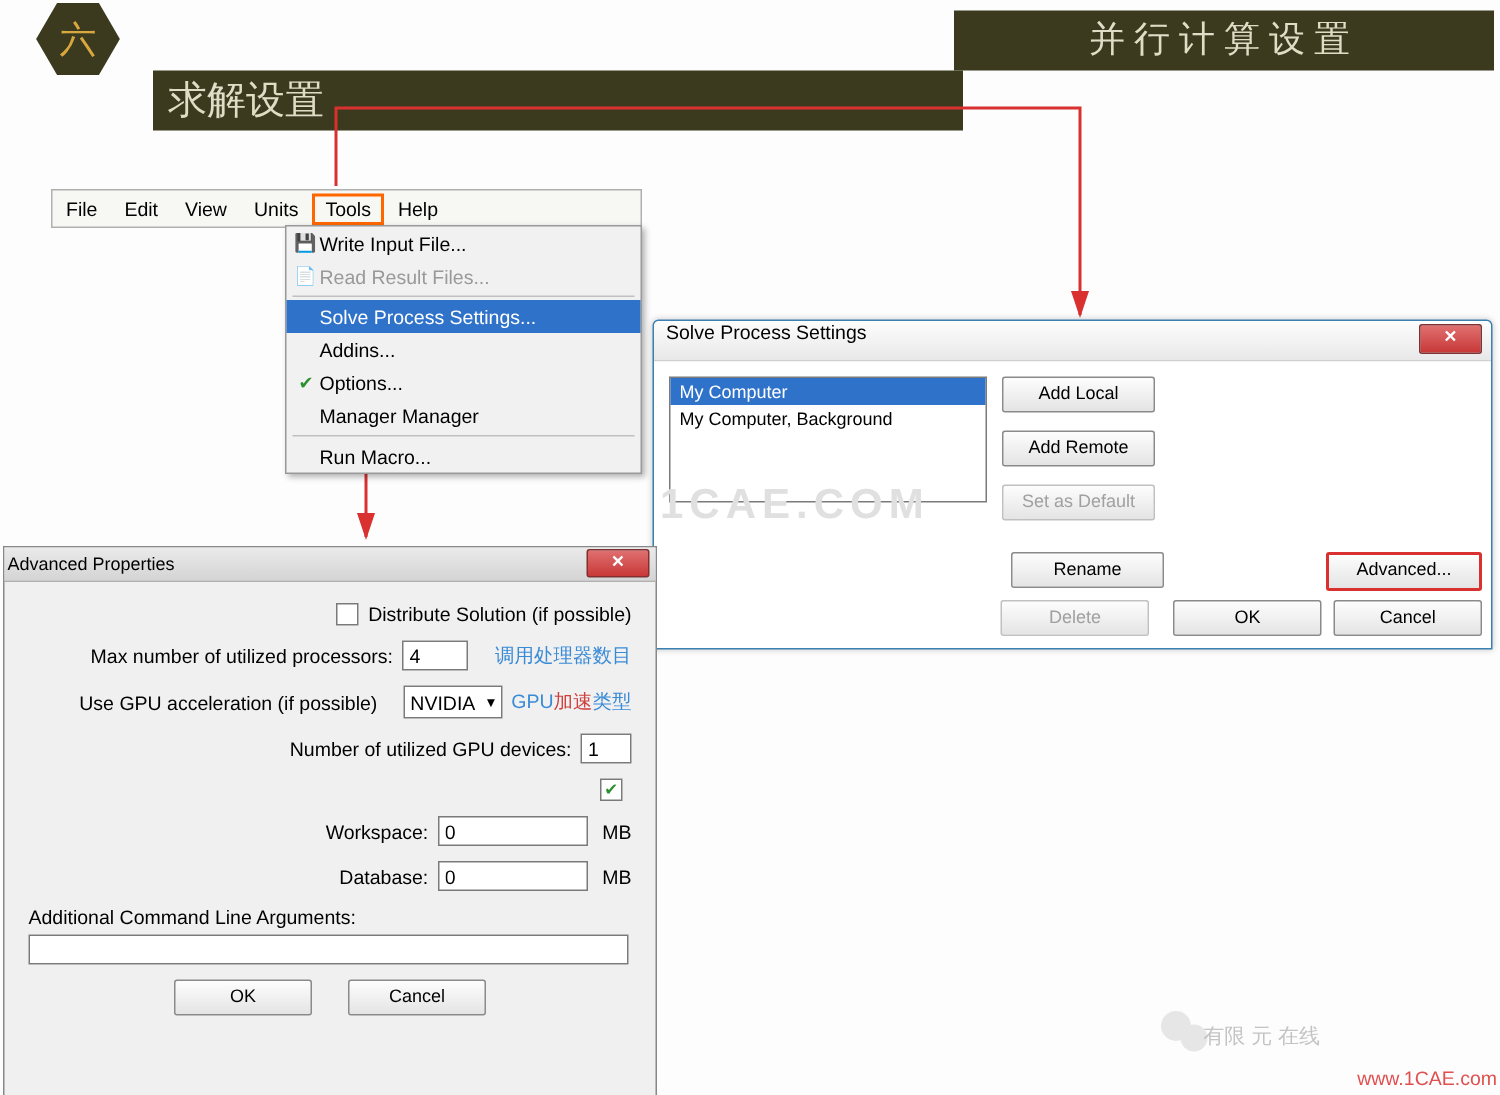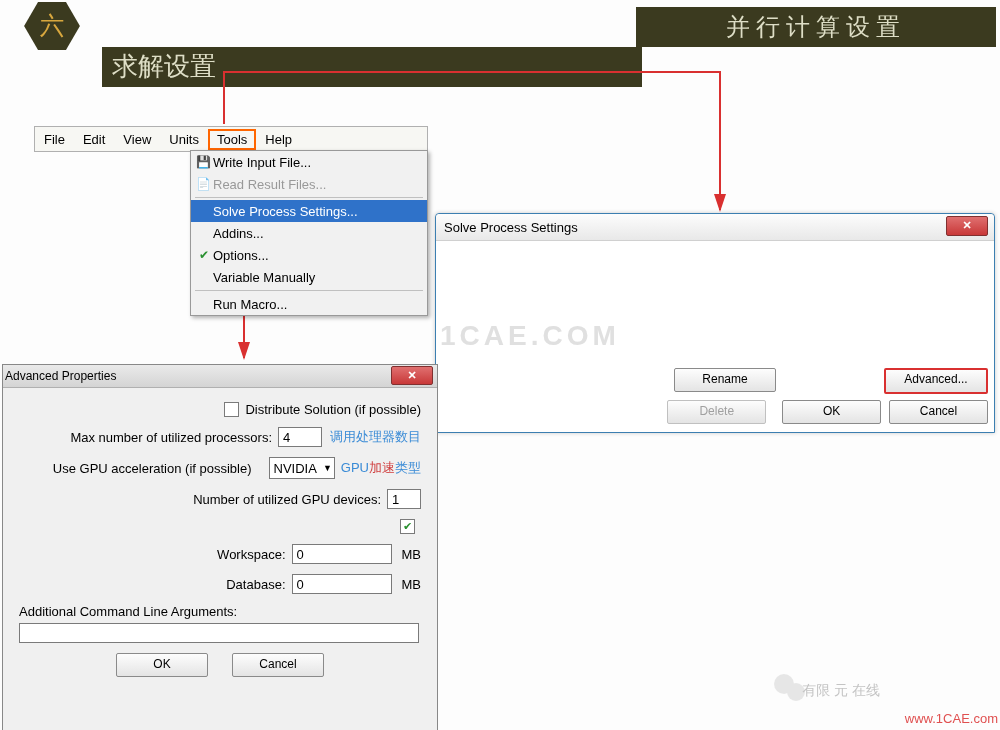--- a/index.html
+++ b/index.html
@@ -16,39 +16,39 @@
 .menubar-item.hi { border:2px solid #ff6600; padding:1px 7px; }
 
 .dropdown { position:absolute; top:150px; left:190px; width:236px; background:#f1f1f1; border:1px solid #999; box-shadow:2px 2px 4px rgba(0,0,0,0.3); }
 .dd-row { display:flex; align-items:center; height:22px; padding:0 6px 0 4px; }
 .dd-icon { width:18px; display:flex; justify-content:center; font-size:12px; }
 .dd-sel { background:#2f72c9; color:#fff; }
 .dd-sep { height:1px; background:#c0c0c0; margin:2px 4px; }
 .dd-disabled { color:#999; }
 
 .sps-dialog { position:absolute; top:213px; left:435px; width:558px; height:218px; background:#fff; border:1px solid #3c7fb1; border-radius:4px 4px 0 0; box-shadow:0 0 4px rgba(0,0,0,0.2); }
-.sps-titlebar { height:26px; background:linear-gradient(#fdfdfd,#e8e8e8); border-bottom:1px solid #d0d0d0; border-radius:4px 4px 0 0; display:flex; align-items:center; padding-left:8px; position:relative; }
+.sps-titlebar { height:26px; background:linear-gradient(#fdfdfd,#e8e8e8); border-bottom:1px solid #d0d0d0; border-radius:4px 4px 0 0; display:flex; align-items:flex-start; padding-left:8px; position:relative; }
 .close-x { position:absolute; right:6px; top:2px; width:40px; height:18px; background:linear-gradient(#e07070,#c83838); border:1px solid #803030; border-radius:2px; color:#fff; text-align:center; font-size:11px; font-weight:bold; line-height:16px; }
 .sps-body { padding:10px; display:flex; gap:10px; }
 .sps-list { width:210px; height:82px; border:1px solid #7a7a7a; background:#fff; font-size:12px; }
 .sps-li { padding:2px 6px; }
 .sps-li.sel { background:#2f72c9; color:#fff; }
 .sps-btncol { display:flex; flex-direction:column; gap:3px; }
 .win-btn { width:100px; height:22px; background:linear-gradient(#fdfdfd,#e4e4e4); border:1px solid #8a8a8a; border-radius:2px; font-size:12px; text-align:center; line-height:20px; }
 .win-btn.dis { color:#a0a0a0; border-color:#c0c0c0; }
 .sps-row2 { position:absolute; bottom:38px; left:12px; display:flex; gap:8px; width:540px; }
 .sps-row3 { position:absolute; bottom:8px; left:12px; display:flex; gap:8px; width:540px; }
 
 .adv-dialog { position:absolute; top:364px; left:2px; width:434px; height:366px; background:#f0f0f0; border:1px solid #888; }
 .adv-titlebar { height:22px; background:linear-gradient(#eaeaea,#d4d4d4); border-bottom:1px solid #b0b0b0; display:flex; align-items:center; padding-left:2px; position:relative; font-size:12px; }
 .adv-body { padding:14px 16px; font-size:13px; }
 .adv-row { display:flex; align-items:center; margin-bottom:10px;justify-content:flex-end; }
 .adv-label { white-space:nowrap; }
 .adv-input { height:20px; border:1px solid #7a7a7a; background:#fff; padding:0 4px; font-size:13px; box-sizing:border-box; }
-.hint { color:#3a8bd6; margin-left:8px; }
+.hint { color:#3a8bd6; margin-left:18px; }
 .hint2 { color:#3a8bd6; margin-left:6px; }
 .hint2 .red { color:#d04040; }
 .cb { width:13px; height:13px; border:1px solid #7a7a7a; background:#fff; margin-right:6px; display:inline-flex; align-items:center; justify-content:center; font-size:11px; }
 .sel-box { height:20px; border:1px solid #7a7a7a; background:#fff; padding:0 2px 0 4px; display:flex; align-items:center; gap:6px; font-size:13px; }
 .sel-box .caret { font-size:9px; }
 .okrow { display:flex; justify-content:center; gap:24px; margin-top:4px; }
 
 .watermark { position:absolute; bottom:4px; right:2px; font-size:13px; color:#909090; white-space:nowrap; }
 .watermark .red { color:#e05050; }
 
@@ -106,33 +106,46 @@
   <div class="dd-row">
       <span class="dd-icon"></span>
       <span>Addins...</span>
     </div>
   <div class="dd-row">
       <span class="dd-icon" style="color:#2a9030">✔</span>
       <span>Options...</span>
     </div>
   <div class="dd-row">
       <span class="dd-icon"></span>
-      <span>Variable Manually</span>
+      <span>Manager Manager</span>
     </div>
   <div class="dd-sep"></div>
   <div class="dd-row">
       <span class="dd-icon"></span>
       <span>Run Macro...</span>
     </div>
 </div>
 
 <div class="sps-dialog">
   <div class="sps-titlebar">
     <span>Solve Process Settings</span>
     <div class="close-x">✕</div>
+  </div>
+  <div class="sps-body">
+    <div class="sps-list">
+      <div class="sps-li sel">My Computer</div>
+      <div class="sps-li">My Computer, Background</div>
+    </div>
+    <div class="sps-btncol">
+      <div class="win-btn">Add Local</div>
+      <div style="height:6px"></div>
+      <div class="win-btn">Add Remote</div>
+      <div style="height:6px"></div>
+      <div class="win-btn dis">Set as Default</div>
+    </div>
   </div>
   <div class="sps-row2">
     <div style="width:218px"></div>
     <div class="win-btn">Rename</div>
     <div style="flex:1"></div>
     <div class="win-btn" style="border:2px solid #d93030;line-height:18px">Advanced...</div>
   </div>
   <div class="sps-row3">
     <div style="width:218px"></div>
     <div class="win-btn dis">Delete</div>

